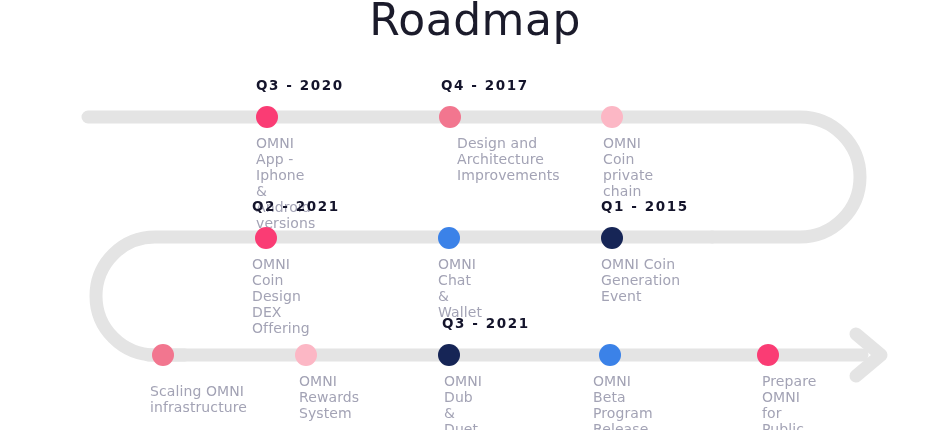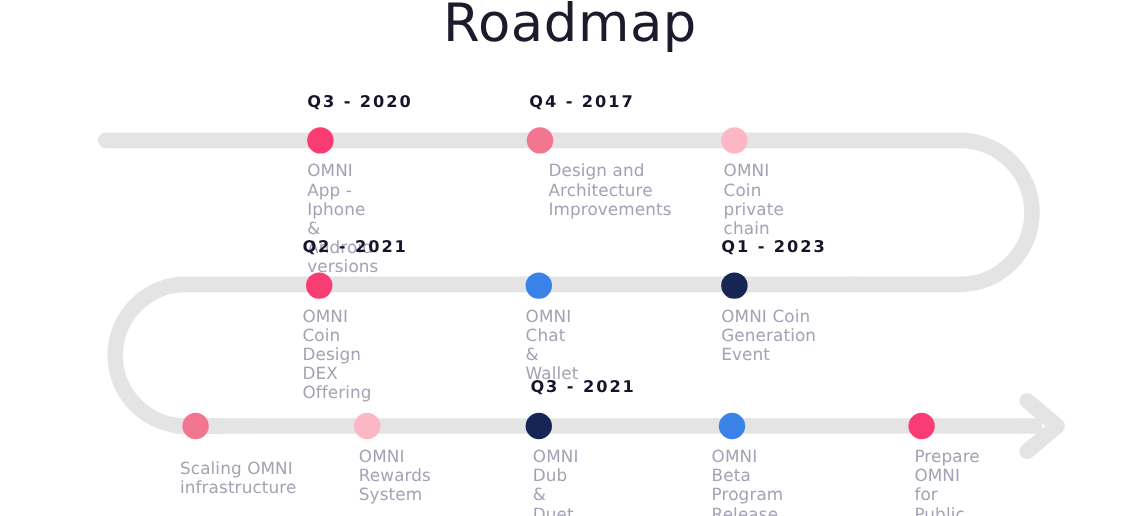--- a/index.html
+++ b/index.html
@@ -116,21 +116,21 @@
 
   <div class="milestone" style="left:438px; top:227px;">
     <div class="milestone-dot" style="background:#3b82e8;"></div>
     <div class="milestone-quarter" style="left:0px; top:-29px;"></div>
     <div class="milestone-desc" style="left:0px; top:29px;">OMNI
 Chat &amp; Wallet</div>
   </div>
 
   <div class="milestone" style="left:601px; top:227px;">
     <div class="milestone-dot" style="background:#162556;"></div>
-    <div class="milestone-quarter" style="left:0px; top:-29px;">Q1 - 2023</div>
+    <div class="milestone-quarter" style="left:0px; top:-29px;">Q1 - 2015</div>
     <div class="milestone-desc" style="left:0px; top:29px;">OMNI Coin
 Generation Event</div>
   </div>
 
   <div class="milestone" style="left:152px; top:344px;">
     <div class="milestone-dot" style="background:#f2768f;"></div>
     <div class="milestone-quarter" style="left:-2px; top:-29px;"></div>
     <div class="milestone-desc" style="left:-2px; top:39px;">Scaling OMNI
 infrastructure</div>
   </div>

